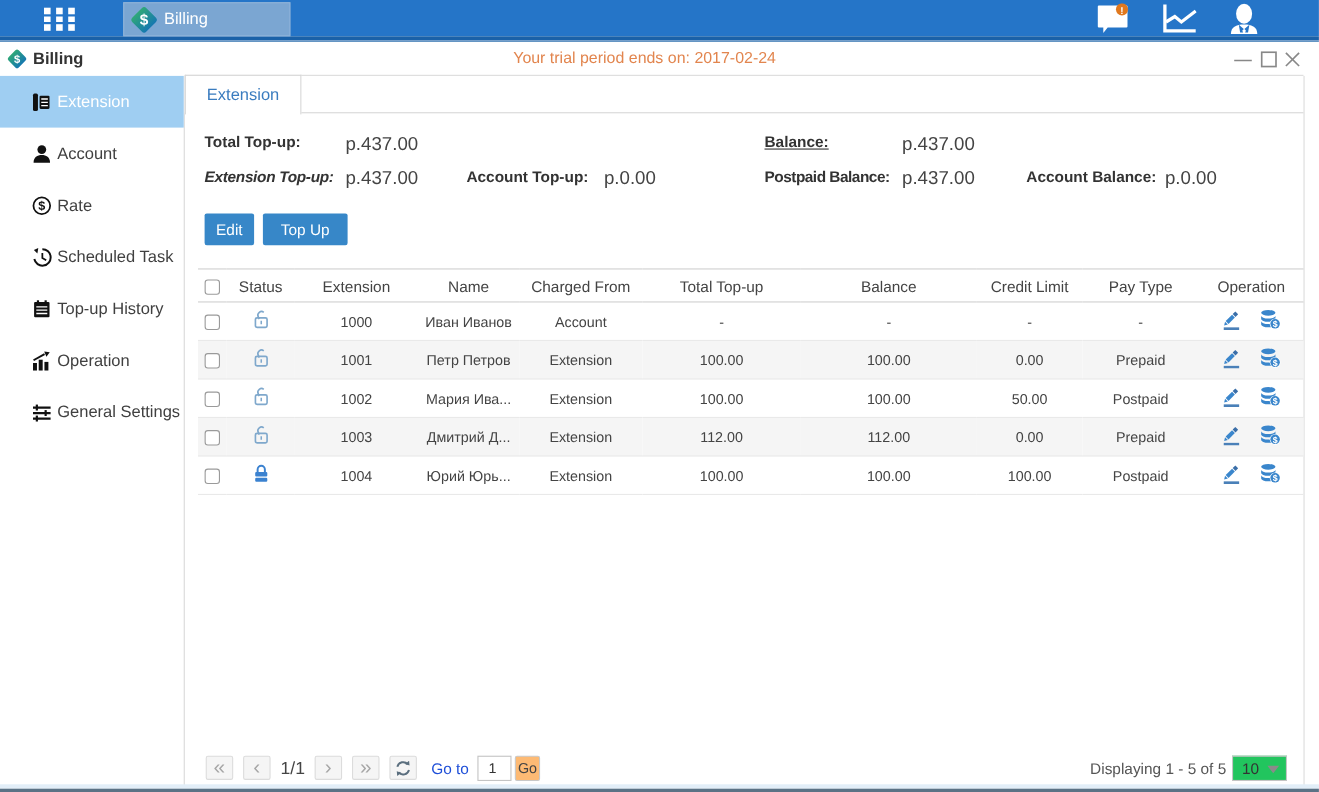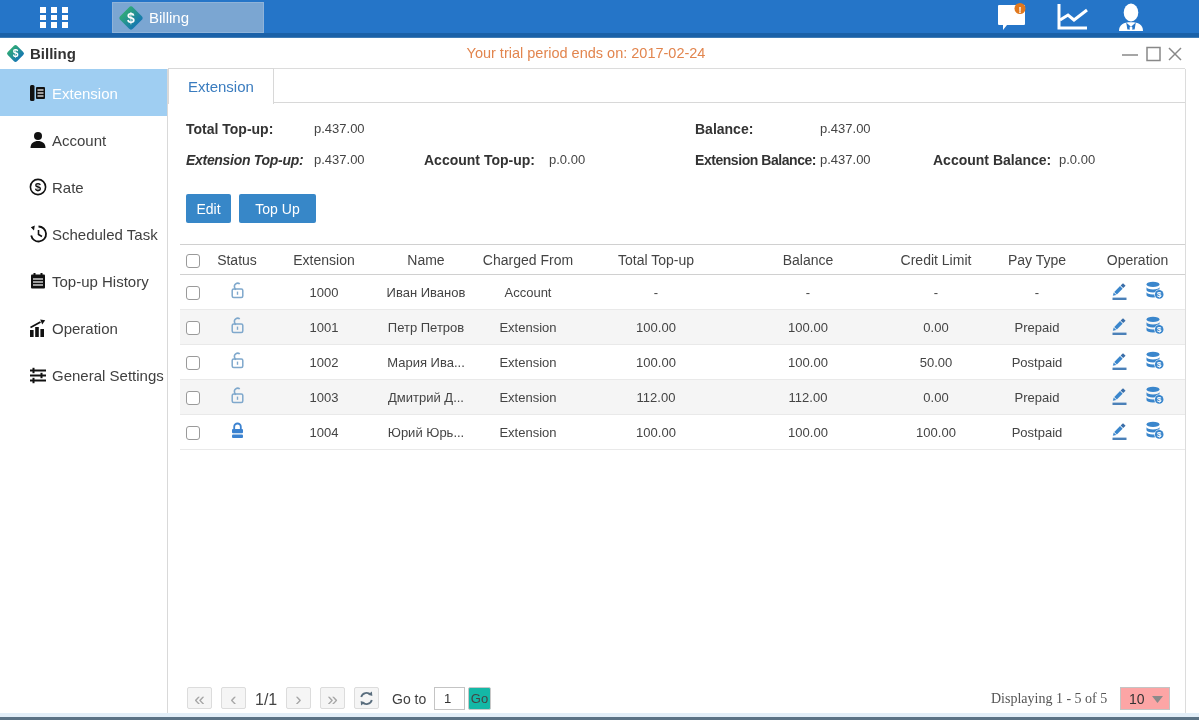--- a/index.html
+++ b/index.html
@@ -32,40 +32,40 @@
   .menu-item.sel { background:#9fcef2; }
   .menu-item.sel .lbl { color:#fff; }
 
   
   #tabstrip { left:168px; top:68px; width:1017px; height:35px; border-top:1px solid #dcdcdc; border-bottom:1px solid #d8d8d8; background:#fff; }
   #tab-active { left:168px; top:68px; width:106px; height:36px; background:#fff; border:1px solid #d8d8d8; border-bottom:none; }
   #tab-active span { position:absolute; left:19px; top:9px; font-size:15px; color:#3a7cbf; }
   #rightborder { left:1185px; top:69px; width:1px; height:645px; background:#dcdcdc; }
 
   .lab { position:absolute; font-size:14px; font-weight:bold; color:#333; }
-  .val { position:absolute; font-size:13px; color:#444; }
+  .val { position:absolute; font-size:17px; color:#444; }
 
   .btn { position:absolute; top:194px; height:29px; background:#3787c8; color:#fff; font-size:14px;
     display:flex; align-items:center; justify-content:center; border-radius:2px; }
 
   
   #tbl { left:180px; top:244px; width:1005px; border-collapse:collapse; table-layout:fixed; }
   #tbl th { font-size:14px; font-weight:normal; color:#444; height:30px;
     border-top:1px solid #d0d0d0; border-bottom:1px solid #d0d0d0; text-align:center; }
   #tbl td { font-size:13px; color:#444; height:35px; text-align:center; border-bottom:1px solid #e9e9e9; }
   #tbl tr.odd td { background:#f5f5f5; }
   .cb { display:inline-block; width:14px; height:14px; border:1px solid #9a9a9a; border-radius:3px; background:#fff; vertical-align:middle; }
 
   
   .pgbtn { position:absolute; top:687px; width:25px; height:22px; background:#f5f5f5; border:1px solid #dcdcdc; border-radius:2px;
     color:#a6a6a6; font-size:19px; line-height:1; display:flex; align-items:center; justify-content:center; }
   #goto-input { position:absolute; left:434px; top:687px; width:31px; height:23px; border:1px solid #c4c4c4; font-size:13px; color:#333; padding-left:9px; display:flex; align-items:center; background:#fff;}
-  #gobtn { position:absolute; left:468px; top:687px; width:23px; height:23px; background:#14b8a6; border:1px solid #c8c8c8; border-radius:2px; color:#444; font-size:13px; display:flex; align-items:center; justify-content:center; }
-  #displaying { position:absolute; top:691px; left:991px; font-size:14px; color:#555;font-family:Liberation Serif, serif; }
-  #pagesize { position:absolute; left:1120px; top:687px; width:50px; height:23px; border:1px solid #c4c4c4; background:#fca5a5; font-size:14px; color:#333; }
+  #gobtn { position:absolute; left:468px; top:687px; width:23px; height:23px; background:#fdba74; border:1px solid #c8c8c8; border-radius:2px; color:#444; font-size:13px; display:flex; align-items:center; justify-content:center; }
+  #displaying { position:absolute; top:691px; left:991px; font-size:14px; color:#555; }
+  #pagesize { position:absolute; left:1120px; top:687px; width:50px; height:23px; border:1px solid #c4c4c4; background:#22c55e; font-size:14px; color:#333; }
 
   
   #bstrip1 { left:0; top:713px; width:1199px; height:4px; background:#e2eef8; }
   #bstrip2 { left:0; top:717px; width:1199px; height:3px; background:#5b7285; }
 </style>
 </head>
 <body>
 
 <div class="abs" id="topbar"></div>
 <div class="abs" id="topbar-dark"></div>
@@ -197,28 +197,28 @@
 </div>
 
 <div class="abs" id="tabstrip"></div>
 <div class="abs" id="tab-active">
     <span>Extension</span>
   </div>
 <div class="abs" id="rightborder"></div>
 
 <div class="lab" style="left:186px; top:121px;">Total Top-up:</div>
 <div class="val" style="left:314px; top:121px;">p.437.00</div>
-<div class="lab" style="left:695px; top:121px;">Balance:</div>
+<div class="lab" style="left:695px; top:121px;text-decoration:underline;">Balance:</div>
 <div class="val" style="left:820px; top:121px;">p.437.00</div>
 
 <div class="lab" style="left:186px; top:152px; letter-spacing:-0.3px;font-style:italic;">Extension Top-up:</div>
 <div class="val" style="left:314px; top:152px;">p.437.00</div>
 <div class="lab" style="left:424px; top:152px;">Account Top-up:</div>
 <div class="val" style="left:549px; top:152px;">p.0.00</div>
-<div class="lab" style="left:695px; top:152px; letter-spacing:-0.45px;">Extension Balance:</div>
+<div class="lab" style="left:695px; top:152px; letter-spacing:-0.45px;">Postpaid Balance:</div>
 <div class="val" style="left:820px; top:152px;">p.437.00</div>
 <div class="lab" style="left:933px; top:152px;">Account Balance:</div>
 <div class="val" style="left:1059px; top:152px;">p.0.00</div>
 
 <div class="btn" style="left:186px; width:45px;">Edit</div>
 <div class="btn" style="left:239px; width:77px;">Top Up</div>
 
 <table id="tbl" class="abs">
   <colgroup>
     <col style="width:26px">
@@ -412,21 +412,21 @@
 <div class="pgbtn" style="left:286px;">›</div>
 <div class="pgbtn" style="left:320px;">»</div>
 <div class="pgbtn" style="left:354px;">
     <svg width="15" height="15" viewBox="0 0 15 15">
   <path d="M2.2 6 a5.5 5.5 0 0 1 9.5 -2.2" fill="none" stroke="#5a6e7e" stroke-width="1.8"></path>
   <path d="M12.9 0.5 l0.4 4.4 l-4.2 -1.4 z" fill="#5a6e7e"></path>
   <path d="M12.8 9 a5.5 5.5 0 0 1 -9.5 2.2" fill="none" stroke="#5a6e7e" stroke-width="1.8"></path>
   <path d="M2.1 14.5 l-0.4 -4.4 l4.2 1.4 z" fill="#5a6e7e"></path>
 </svg>
   </div>
-<div class="abs" style="left:392px; top:691px; font-size:14px; color:#404040;">Go to</div>
+<div class="abs" style="left:392px; top:691px; font-size:14px; color:#1d4ed8;">Go to</div>
 <div id="goto-input">1</div>
 <div id="gobtn">Go</div>
 <div id="displaying">Displaying 1 - 5 of 5</div>
 <div id="pagesize">
     <span style="position:absolute; left:8px; top:3px;">10</span>
   <svg style="position:absolute; right:6px; top:8px;" width="11" height="7" viewBox="0 0 11 7">
       <path d="M0 0 h11 l-5.5 7 z" fill="#8a8a8a"></path>
     </svg>
 </div>
 

